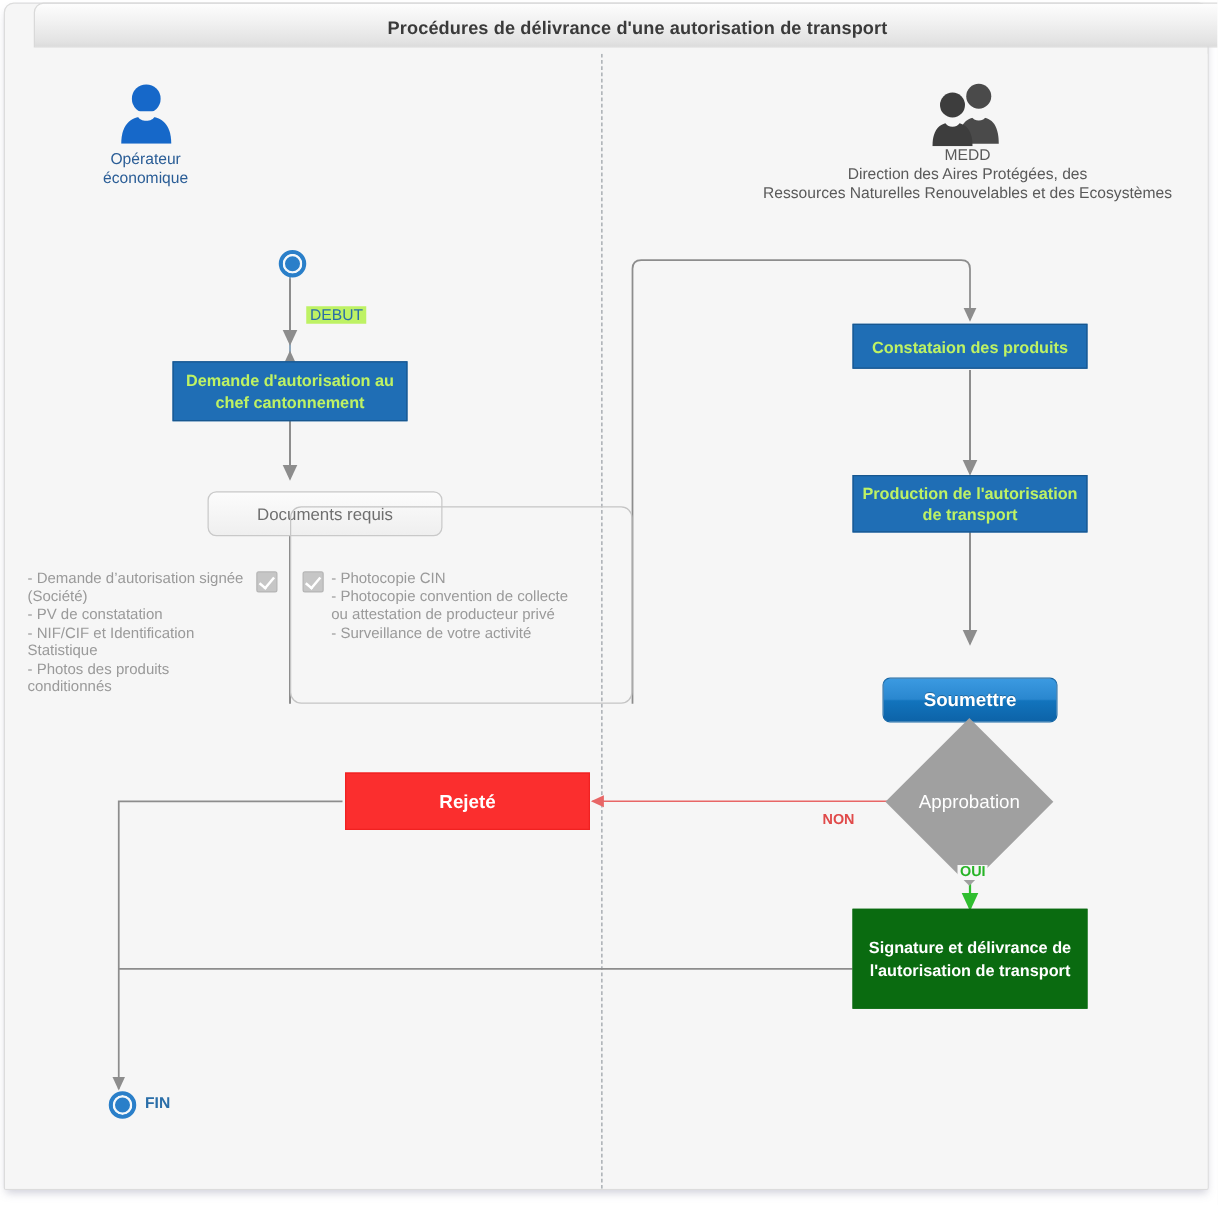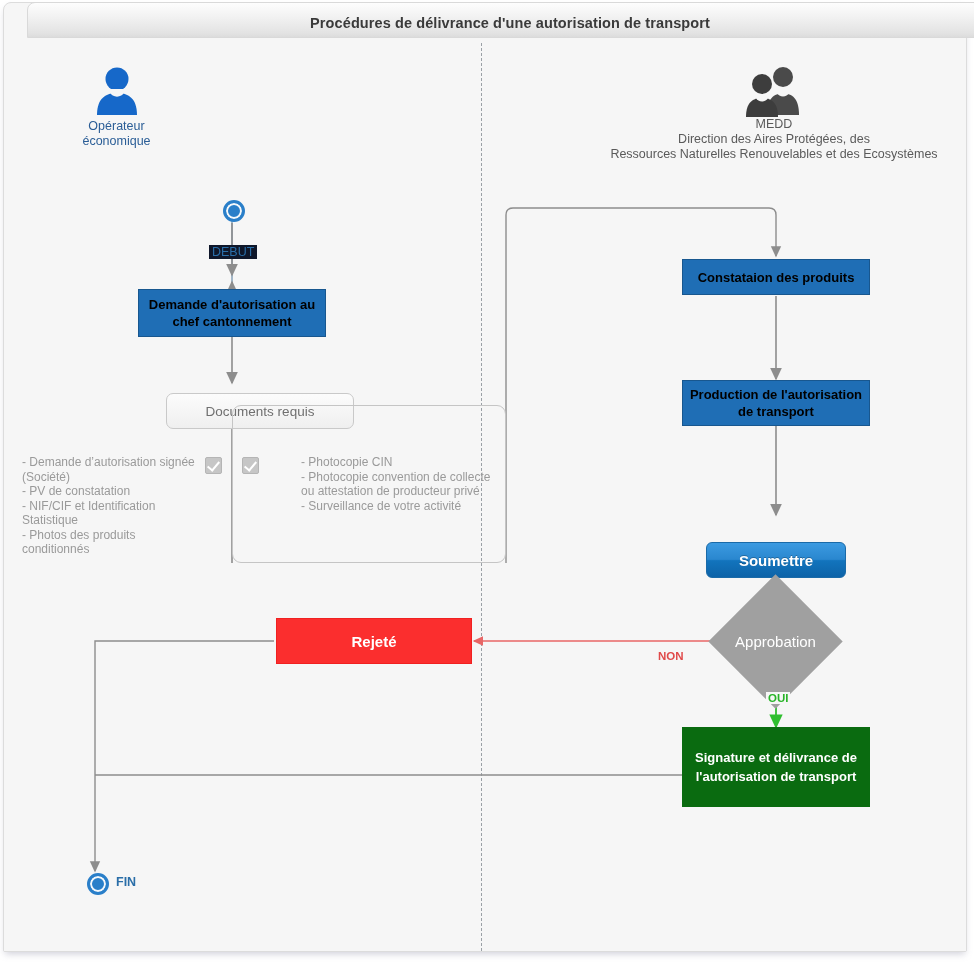--- a/index.html
+++ b/index.html
@@ -58,21 +58,21 @@
   .actor-left .actor-label{color:#2a5d96;}
   .actor-right .actor-label{color:#5a5a5a;}
 
   
   .node{position:absolute;box-sizing:border-box;display:flex;
         align-items:center;justify-content:center;text-align:center;}
 
   .proc{
     background:#1f6eb5;
     border:1px solid #18578f;
-    color:#000000;
+    color:#bef264;
     font-size:13px;font-weight:bold;line-height:17px;
     padding:3px 6px;
   }
   .proc-green{
     background:#0a6b10;
     border:1px solid #0a6b10;
     color:#ffffff;
     font-size:13px;font-weight:bold;line-height:19px;
     padding:3px 6px;
   }
@@ -111,21 +111,21 @@
   }
 
   
   .marker{
     position:absolute;border-radius:50%;
     background:#2a7fc9;
     border:3px solid #2a7fc9;
     box-shadow:inset 0 0 0 2px #f4f8fb;
   }
   .marker-label{position:absolute;font-size:12.5px;font-weight:bold;color:#2a6ea8;}
-  .flow-label{position:absolute;font-size:12.5px;color:#2a6ea8;background:#0f172a;padding:0 3px;}
+  .flow-label{position:absolute;font-size:12.5px;color:#2a6ea8;background:#bef264;padding:0 3px;margin-left:36px;}
 
   
   .subproc{
     position:absolute;box-sizing:border-box;
     border:1px solid #c5c5c5;
     border-radius:9px;
     background:transparent;
   }
 
   .reqlist{
@@ -252,21 +252,21 @@
     <div class="subproc" style="left:228px;top:362px;width:274px;height:158px;"></div>
 
     <div class="chk" style="left:201px;top:414px;"></div>
     <div class="chk" style="left:238px;top:414px;"></div>
 
     <div class="reqlist" style="left:18px;top:412px;width:180px;">- Demande d’autorisation signée (Société)
 - PV de constatation
 - NIF/CIF et Identification Statistique
 - Photos des produits conditionnés</div>
 
-    <div class="reqlist" style="left:261px;top:412px;width:220px;margin-left:36px;">- Photocopie CIN
+    <div class="reqlist" style="left:261px;top:412px;width:220px;">- Photocopie CIN
 - Photocopie convention de collecte
   ou attestation de producteur privé
 - Surveillance de votre activité</div>
 
     <div class="node proc" style="left:678px;top:216px;width:188px;height:36px;">Constataion des produits</div>
 
     <div class="node proc" style="left:678px;top:337px;width:188px;height:46px;">Production de l'autorisation de transport</div>
 
     <div class="node btn" style="left:702px;top:499px;width:140px;height:36px;display:flex;align-items:center;justify-content:center;">Soumettre</div>
 

